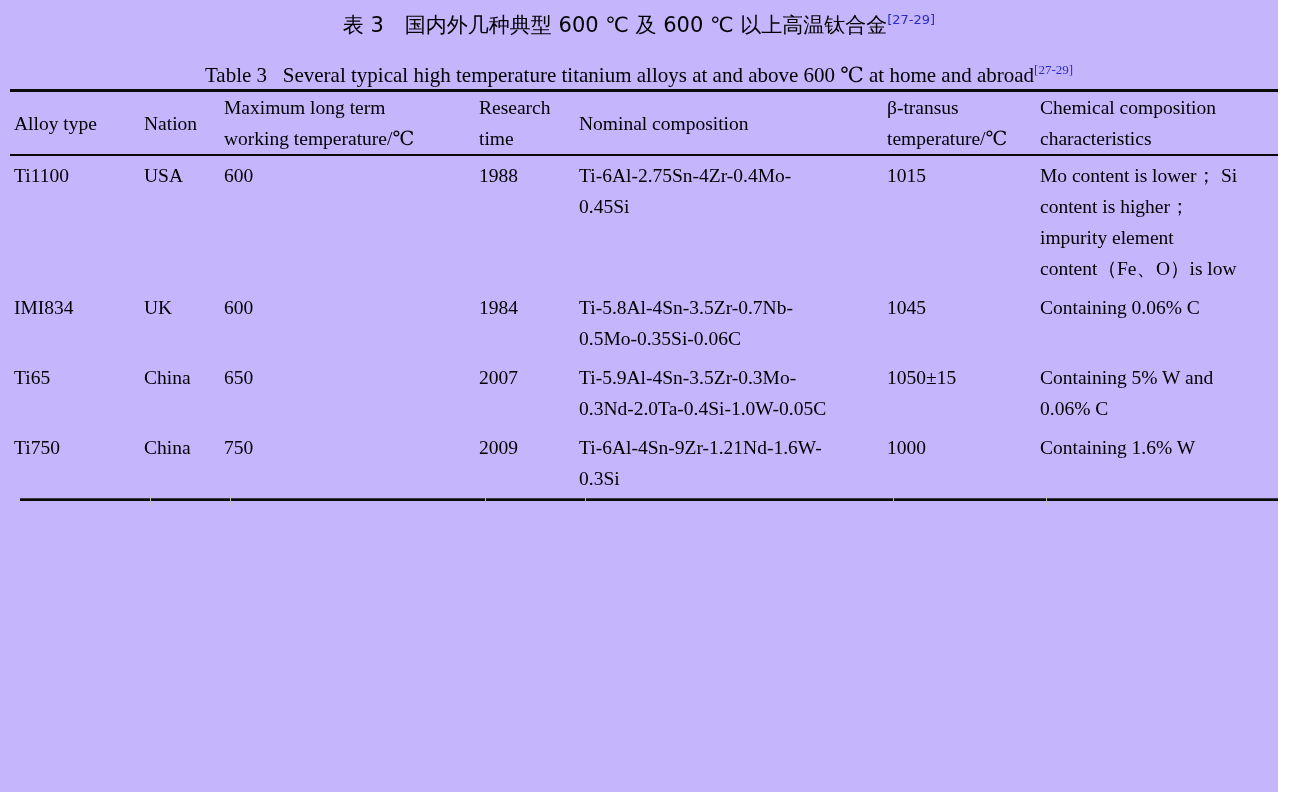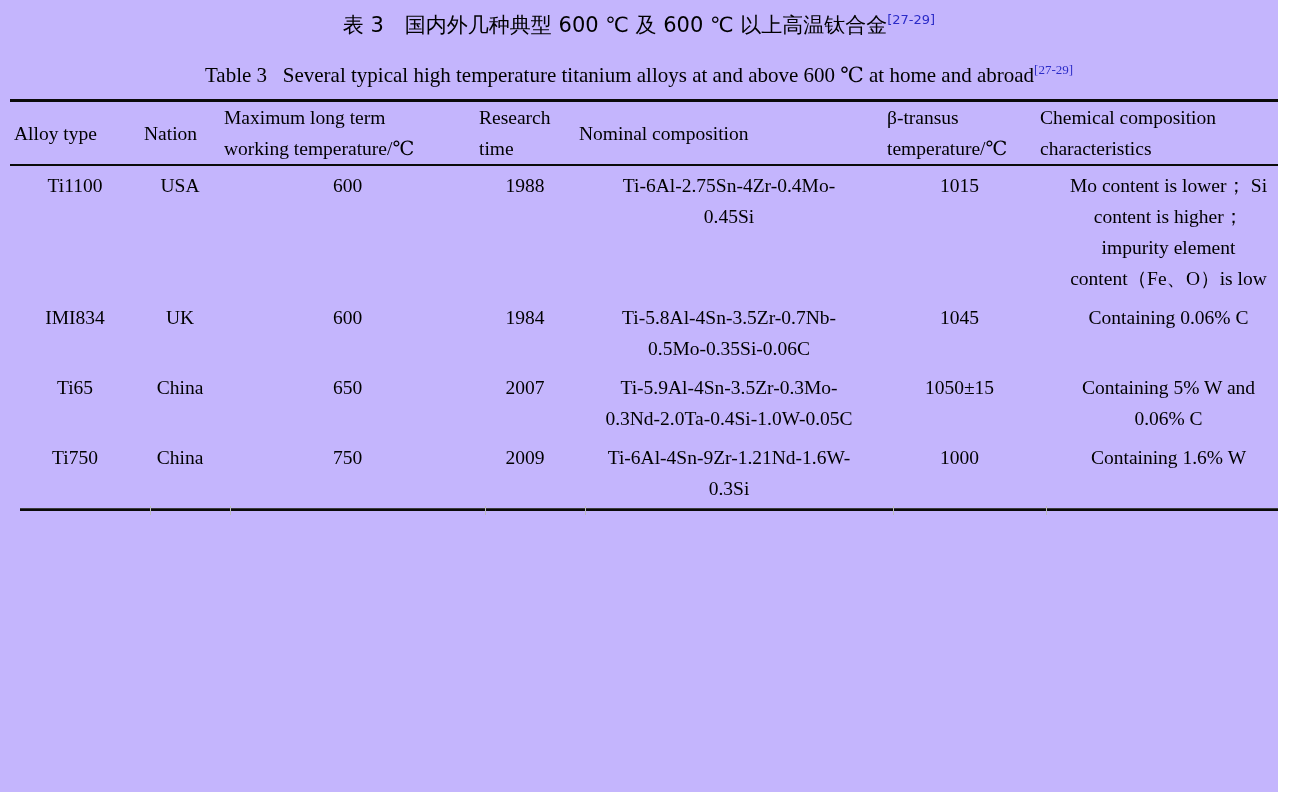--- a/index.html
+++ b/index.html
@@ -27,40 +27,40 @@
     font-size:21px;
     line-height:28px;
     white-space:pre-wrap;
   }
   sup.ref {
     color:#2b2bc8;
     font-size:13px;
     line-height:0;
     vertical-align:super;
   }
-  .tablewrap { margin:10px 10px 0 10px; }
+  .tablewrap { margin:0 10px 0 10px; }
   table.alloys {
     width:1291px;
     table-layout:fixed;
     border-collapse:collapse;
     border-top:3px solid #0a0a0a;
     font-size:19.5px;
   }
   thead th {
     border-bottom:2px solid #0a0a0a;
     font-weight:normal;
     text-align:left;
     vertical-align:middle;
     padding:0 4px;
     line-height:31px;
     white-space:pre-line;
   }
   tbody td {
     vertical-align:top;
-    text-align:center;
+    text-align:left;
     padding:4px 4px 4px 4px;
     line-height:31px;
     white-space:pre-line;
     overflow:hidden;
   }
   .bottom-rule {
     position:relative;
     width:1291px;
     margin:0 0 0 10px;
     height:3px;

